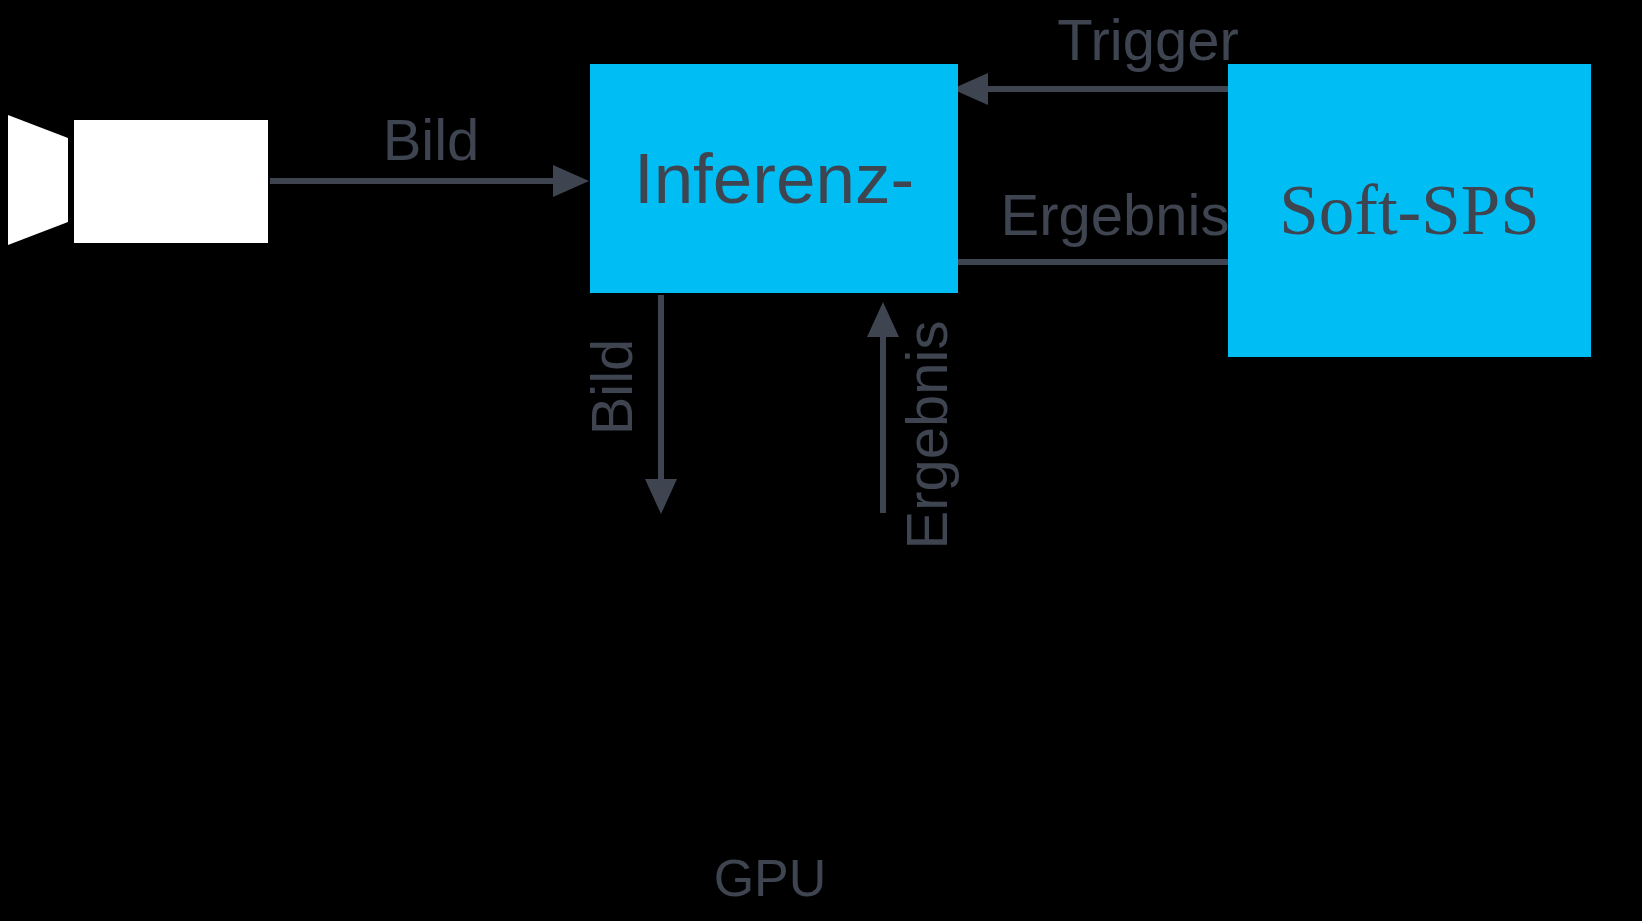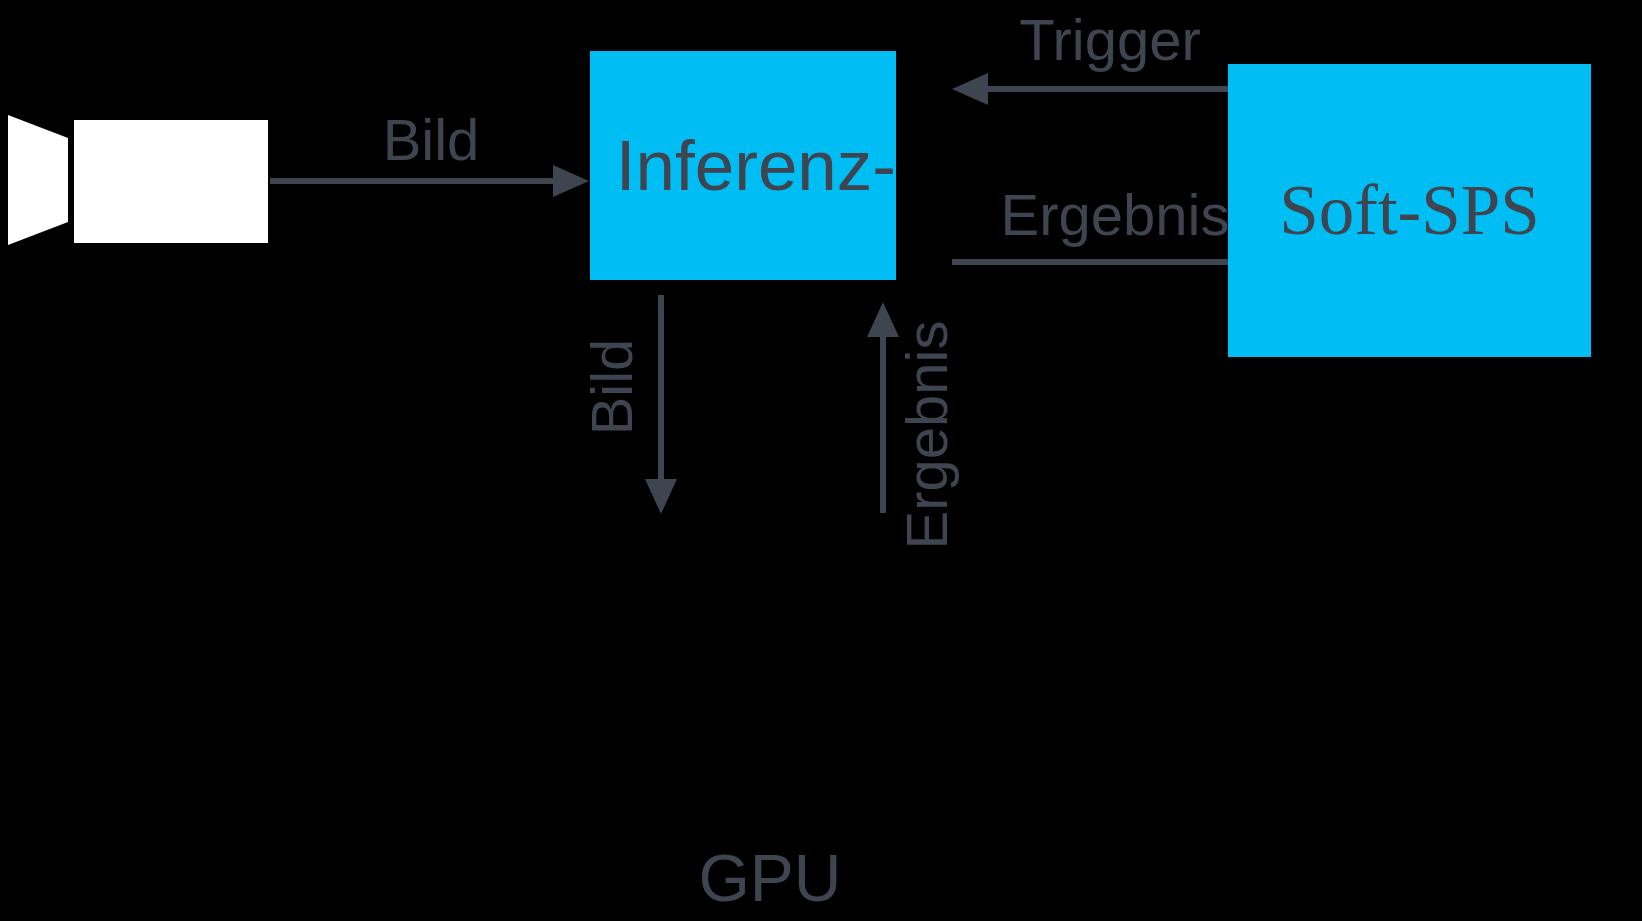--- a/index.html
+++ b/index.html
@@ -17,34 +17,34 @@
   }
   .layer{position:absolute;left:0;top:0;width:1642px;height:921px;}
   .ink-stroke{stroke:var(--ink);stroke-width:6;fill:none;}
   .ink-fill{fill:var(--ink);}
   .camera-fill{fill:var(--camera);}
   .node{
     position:absolute;background:var(--box);
     display:flex;align-items:center;justify-content:center;
     text-align:center;font-size:71px;line-height:1.18;color:var(--ink);
   }
-  .node-inference{left:590px;top:51px;width:306px;height:229px;justify-content:flex-end;}
+  .node-inference{left:590px;top:64px;width:368px;height:229px;}
   .node-sps{left:1228px;top:64px;width:363px;height:293px;font-family:Liberation Serif, serif;}
   .node-label span{display:block;}
   .lbl{
     position:absolute;font-size:58px;white-space:nowrap;color:var(--ink);
     transform:translate(-50%,-50%);
   }
   .lbl.vertical{transform:translate(-50%,-50%) rotate(-90deg);}
   .lbl-bild-h{left:431px;top:139px;}
-  .lbl-trigger{left:1110px;top:39px;}
+  .lbl-trigger{left:1148px;top:39px;}
   .lbl-ergebnis-h{left:1115px;top:214px;}
   .lbl-bild-v{left:611px;top:387px;}
   .lbl-ergebnis-v{left:926px;top:435px;}
-  .lbl-gpu{left:770px;top:878px;font-size:66px;}
+  .lbl-gpu{left:770px;top:878px;font-size:52px;}
 </style>
 </head>
 <body>
 
 <div class="canvas">
 
   <svg class="layer" viewBox="0 0 1642 921">
 
     <g>
       <polygon class="camera-fill" points="8,115 68,138 68,222 8,245"></polygon>

